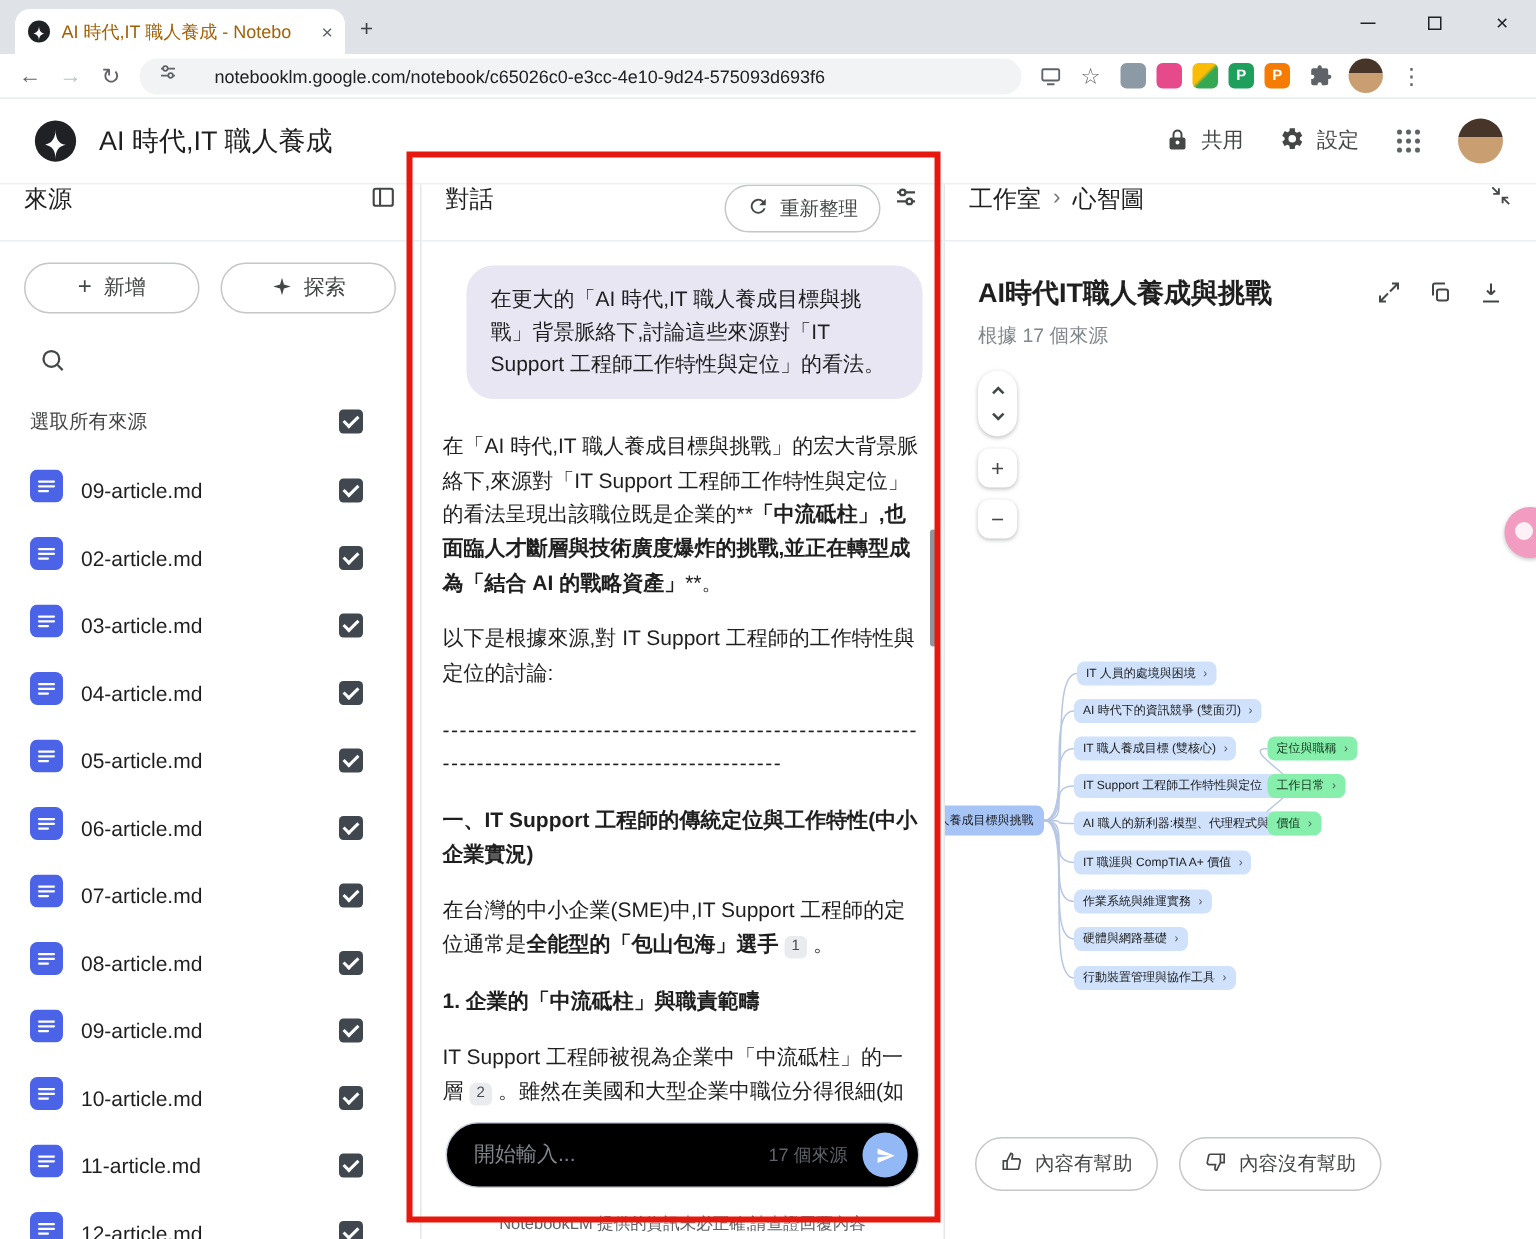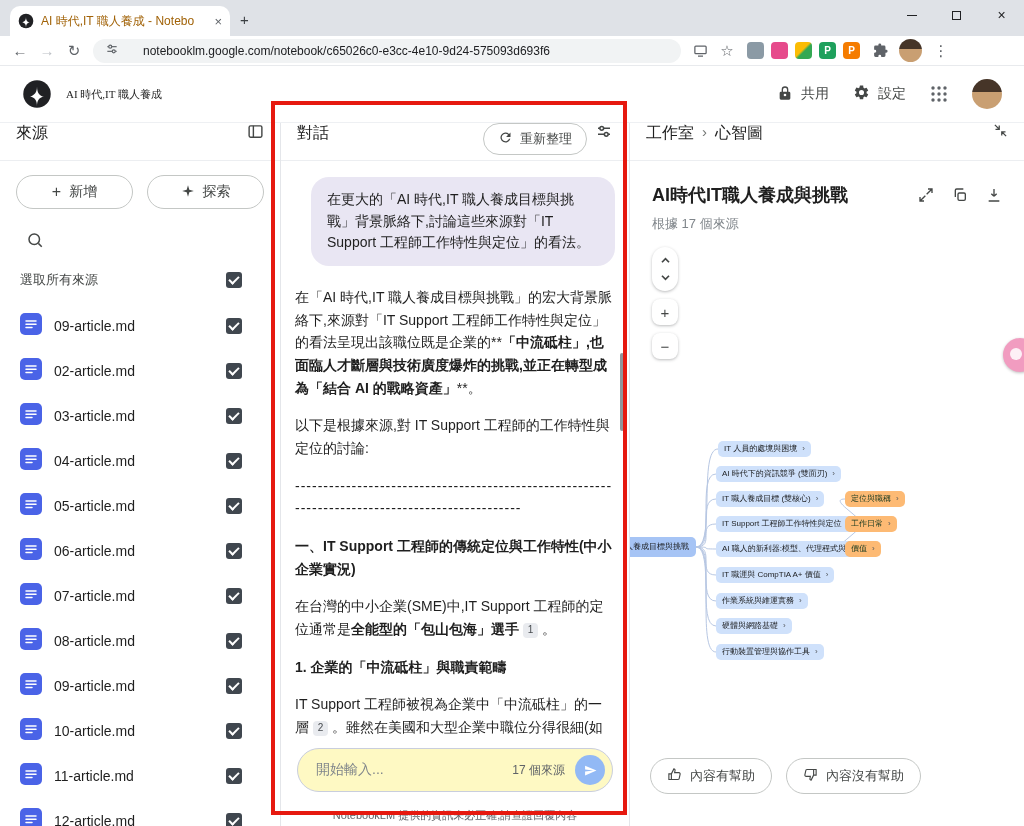--- a/index.html
+++ b/index.html
@@ -29,21 +29,21 @@
   .ext1 { background:#8b9aa5; } .ext2 { background:#e64a8b; }
   .ext3 { background:linear-gradient(135deg,#fbbc04 0 45%,#34a853 55% 100%); }
   .ext4 { background:#1ea05c; } .ext5 { background:#f57c00; }
   .avatar { border-radius:50%; background:linear-gradient(180deg,#463528 0 42%,#c99f72 42%); }
   .avatar-sm { width:23px; height:23px; margin:0 4px; }
   .avatar-md { width:30px; height:30px; }
 
   
   .app-header { height:56px; display:flex; align-items:center; padding:0 22px; gap:14px; background:#fff; }
   .logo { width:30px; height:30px; flex:0 0 30px; }
-  .app-title { font-size:11px; color:#1f1f1f;font-family:Liberation Serif, serif; }
+  .app-title { font-size:18px; color:#1f1f1f; }
   .header-actions { margin-left:auto; display:flex; align-items:center; gap:24px; }
   .hdr-btn { display:flex; align-items:center; gap:8px; font-size:14px; color:#444746;text-align:right; }
 
   
   .panels { display:flex; height:704px; border-top:1px solid #eef0f3; }
   .panel-header { height:38px; display:flex; align-items:flex-start; padding:0 16px; border-bottom:1px solid #eceef1; gap:8px; }
   .panel-title { font-size:16px; color:#1f1f1f; }
   .ph-spacer { flex:1; }
 
   .sources-panel { width:281px; border-right:1px solid #e4e6ea; display:flex; flex-direction:column; overflow:hidden; }
@@ -62,41 +62,41 @@
   .chat-panel { width:349px; border-right:1px solid #e4e6ea; display:flex; flex-direction:column; position:relative; overflow:hidden; }
   .refresh-btn { margin-left:auto; height:32px; border:1px solid #c4c7c5; border-radius:16px; background:#fff; display:flex; align-items:center; gap:7px; padding:0 14px; font-size:13px; color:#444746; }
   .chat-scroll { flex:1; overflow:hidden; padding:14px 14px 0; }
   .user-bubble { background:#e9e6f3; border-radius:18px; padding:12px 16px; margin:2px 0 20px 16px; font-size:14px; line-height:1.55; color:#1f1f1f; }
   .ai-text p { font-size:14px; line-height:1.62; color:#1f1f1f; margin-bottom:15px; }
   .ai-text .b { font-weight:bold; }
   .cite { display:inline-flex; align-items:center; justify-content:center; min-width:15px; height:15px; border-radius:4px; background:#e9ebef; color:#474b4f; font-size:10px; margin:0 4px; vertical-align:1px; padding:0 3px; font-weight:normal; }
   .divider-dashes { word-break:break-all; letter-spacing:1px; }
   .chat-scrollbar { position:absolute; right:5px; top:230px; width:4px; height:78px; background:#8f959b; border-radius:2px; z-index:3; }
   .chat-input-row { padding:6px 16px 4px; }
-  .chat-input { height:44px; border:1.5px solid #c9cedd; border-radius:24px; display:flex; align-items:center; padding:0 7px 0 18px; gap:10px; background:#fef9c3; }
+  .chat-input { height:44px; border:1.5px solid #c9cedd; border-radius:24px; display:flex; align-items:center; padding:0 7px 0 18px; gap:10px; background:#000000; }
   .placeholder { flex:1; font-size:14px; color:#80868b; }
   .src-count { font-size:12px; color:#5f6368; white-space:nowrap; }
   .send-btn { width:30px; height:30px; border-radius:50%; background:#92b9f5; display:flex; align-items:center; justify-content:center; flex:0 0 30px; }
   .disclaimer { text-align:center; font-size:11px; color:#5f6368; padding-top:12px; height:30px; overflow:hidden; }
 
   .studio-panel { flex:1; position:relative; overflow:hidden; }
   .crumb-chev { color:#747775; font-size:15px; }
   .mm-title-row { display:flex; align-items:center; padding:22px 22px 0 22px; gap:18px; position:relative; z-index:2; }
   .mm-title { font-size:18px; font-weight:bold; color:#1f1f1f; flex:1; }
   .icon-btn { color:#444746; display:flex; align-items:center; }
   .based-on { padding:8px 22px 0; font-size:13px; color:#80868b; position:relative; z-index:2; }
   .zoom-controls { position:absolute; left:22px; top:124px; display:flex; flex-direction:column; align-items:center; gap:8px; z-index:4; }
   .zoom-stepper { width:26px; height:44px; background:#fff; border-radius:13px; box-shadow:0 1px 3px rgba(60,64,67,.35); display:flex; flex-direction:column; align-items:center; justify-content:space-evenly; }
   .zoom-btn { width:26px; height:26px; background:#fff; border-radius:8px; box-shadow:0 1px 3px rgba(60,64,67,.35); display:flex; align-items:center; justify-content:center; font-size:15px; color:#444746; }
   .mindmap { position:absolute; left:0; top:0; width:394px; height:704px; z-index:1; }
   .mm-edges { position:absolute; left:0; top:0; }
   .mm-node { position:absolute; display:flex; align-items:center; background:#cfe1fb; color:#1b1c1e; font-size:8px; padding:4px 6px; border-radius:5px; white-space:nowrap; line-height:1; }
   .mm-node .chev { margin-left:5px; font-size:8px; color:#52565b; }
   .mm-node.root { background:#a6c4f5; padding:6px 7px; }
-  .mm-node.green { background:#fdba74; color:#16381f; }
+  .mm-node.green { background:#86efac; color:#16381f; }
   .studio-footer { position:absolute; bottom:32px; left:20px; display:flex; gap:14px; z-index:4; }
   .feedback-btn { height:36px; border:1px solid #c4c7c5; border-radius:18px; background:#fff; display:flex; align-items:center; gap:8px; padding:0 16px; font-size:13px; color:#444746; }
 
   
   .red-annotation { position:absolute; left:271px; top:101px; width:356px; height:714px; border:4px solid #e6190f; z-index:100; pointer-events:none; }
   .pink-widget { position:absolute; right:-13px; top:338px; width:34px; height:34px; border-radius:50%; background:#f19cc0; z-index:90; box-shadow:0 1px 3px rgba(0,0,0,.25); }
   .pink-widget::after { content:""; position:absolute; left:7px; top:10px; width:12px; height:12px; border-radius:50%; background:#fff; opacity:.85; }
 </style>
 </head>
 <body>

